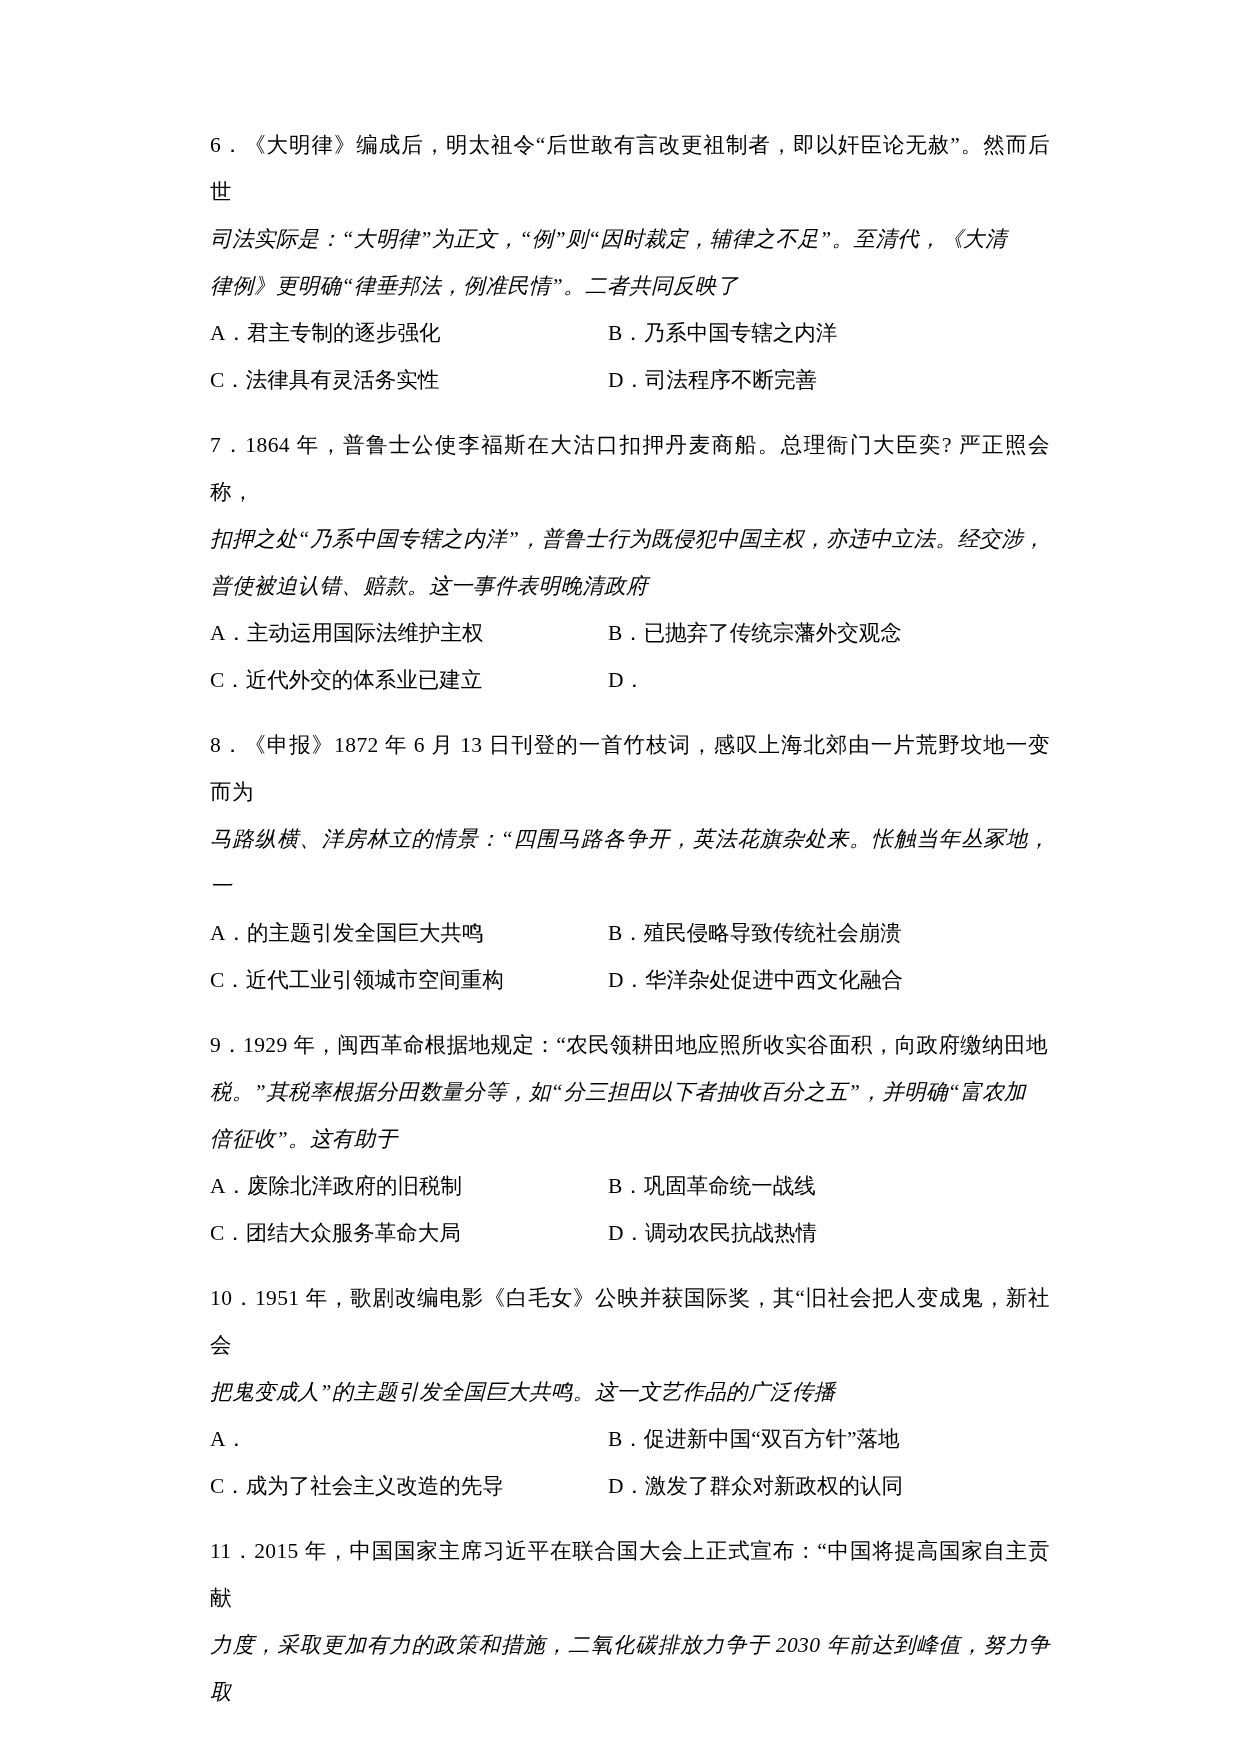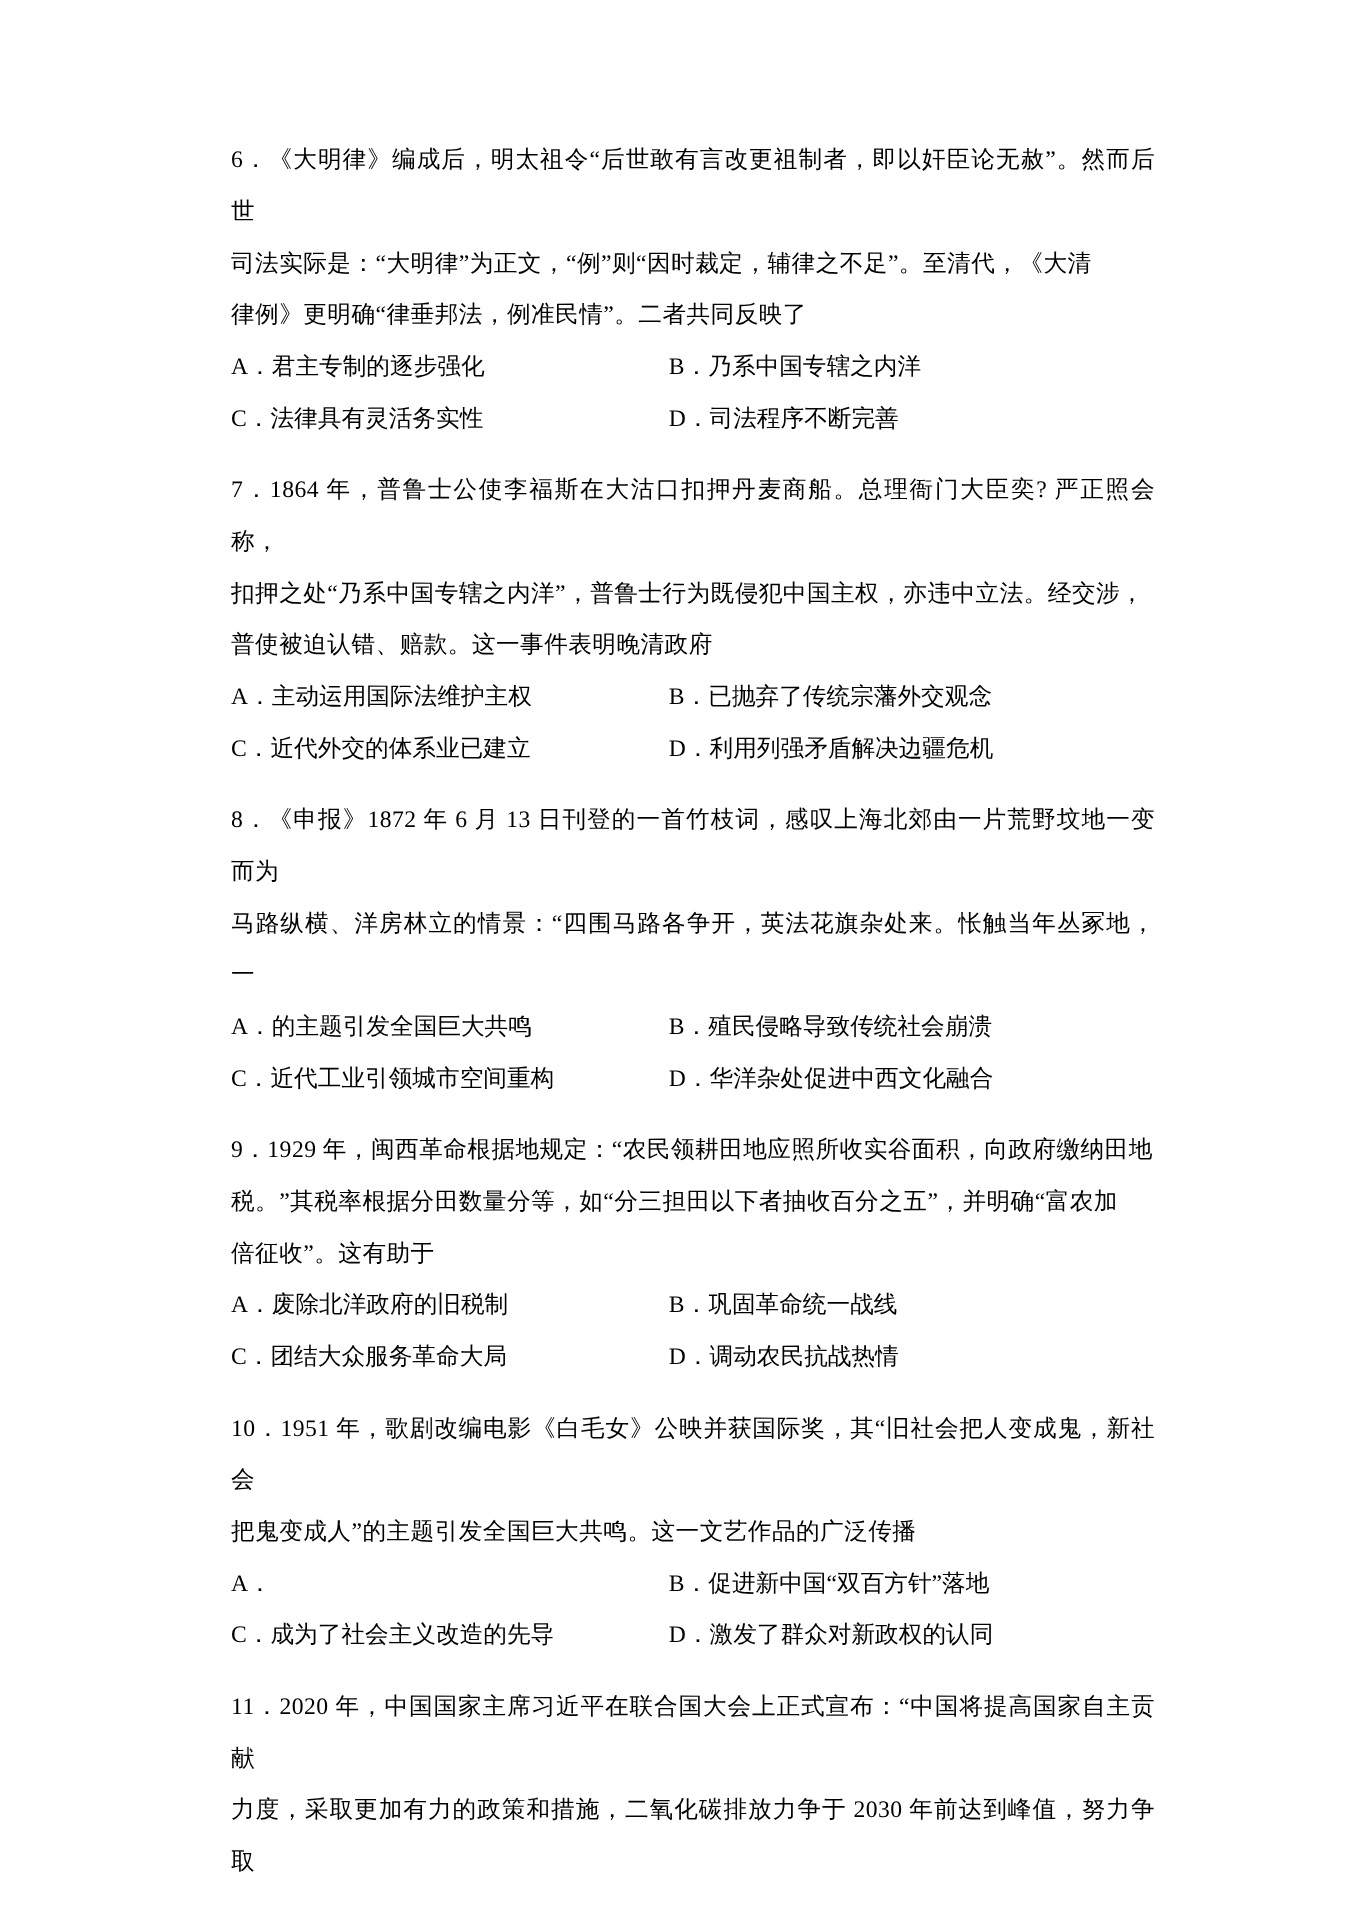--- a/index.html
+++ b/index.html
@@ -35,20 +35,21 @@
     text-align: justify;
     text-justify: inter-ideograph;
     white-space: pre-wrap;
     word-break: break-all;
   }
   .qline.stem {
     text-indent: 0;
   }
   .qline.cont {
     text-indent: 0;
+    font-style: italic;
   }
   .options {
     margin-top: 0;
   }
   .opt-row {
     display: flex;
     line-height: 47px;
     font-size: 21.5px;
   }
   .opt {
@@ -121,21 +122,20 @@
               <span class="opt-text">已抛弃了传统宗藩外交观念</span>
             </div>
           </div>
           <div class="opt-row">
             <div class="opt left">
               <span class="opt-letter">C．</span>
               <span class="opt-text">近代外交的体系业已建立</span>
             </div>
             <div class="opt right">
               <span class="opt-letter">D．</span>
-              <span class="opt-text">利用列强矛盾解决边疆危机</span>
             </div>
           </div>
         </div>
         <div class="q-space"></div>
       </div>
       <div class="question">
         <div class="qline stem">8．《申报》1872 年 6 月 13 日刊登的一首竹枝词，感叹上海北郊由一片荒野坟地一变而为</div>
         <div class="qline cont">马路纵横、洋房林立的情景：“四围马路各争开，英法花旗杂处来。怅触当年丛冢地，一</div>
         <div class="options">
           <div class="opt-row">
@@ -209,17 +209,17 @@
             </div>
             <div class="opt right">
               <span class="opt-letter">D．</span>
               <span class="opt-text">激发了群众对新政权的认同</span>
             </div>
           </div>
         </div>
         <div class="q-space"></div>
       </div>
       <div class="question">
-        <div class="qline stem">11．2020 年，中国国家主席习近平在联合国大会上正式宣布：“中国将提高国家自主贡献</div>
+        <div class="qline stem">11．2015 年，中国国家主席习近平在联合国大会上正式宣布：“中国将提高国家自主贡献</div>
         <div class="qline cont">力度，采取更加有力的政策和措施，二氧化碳排放力争于 2030 年前达到峰值，努力争取</div>
       </div>
     </div>
 </div>
 
 </body></html>

